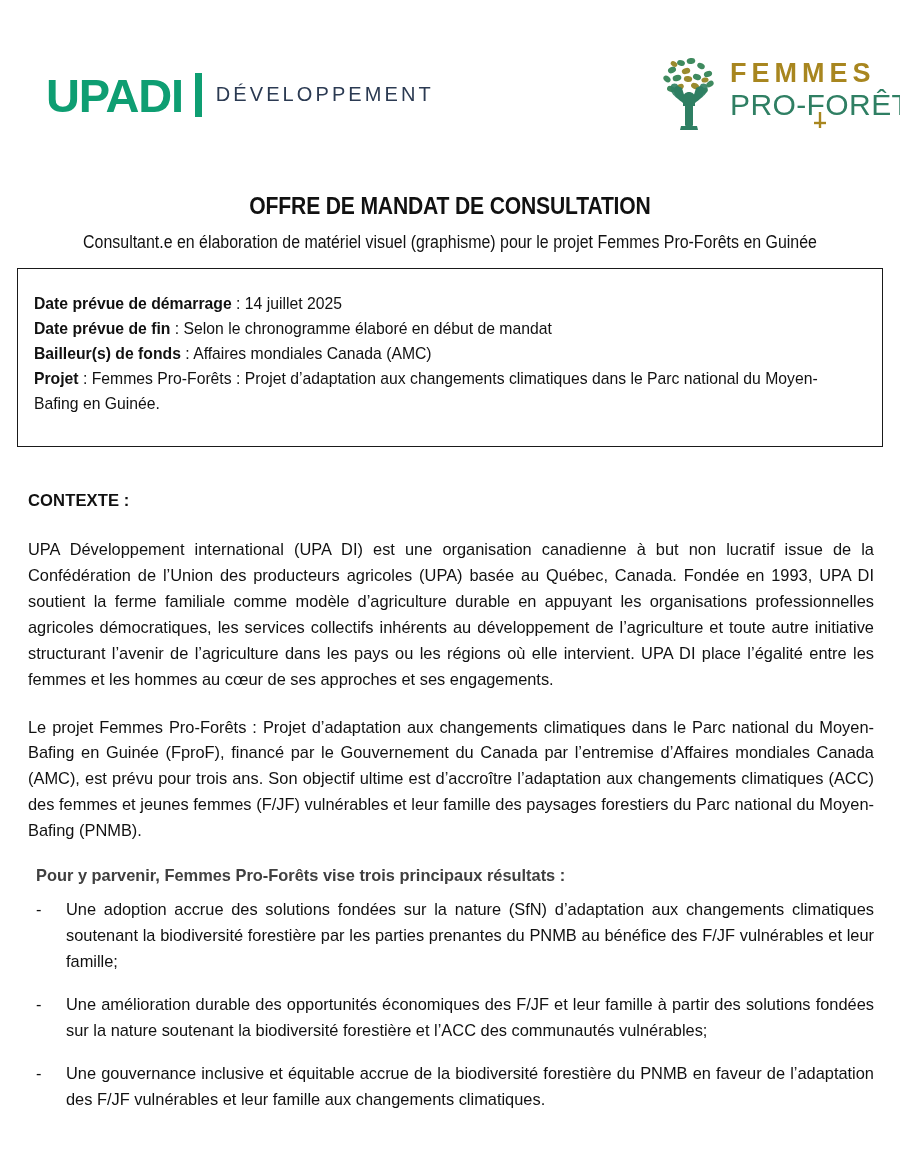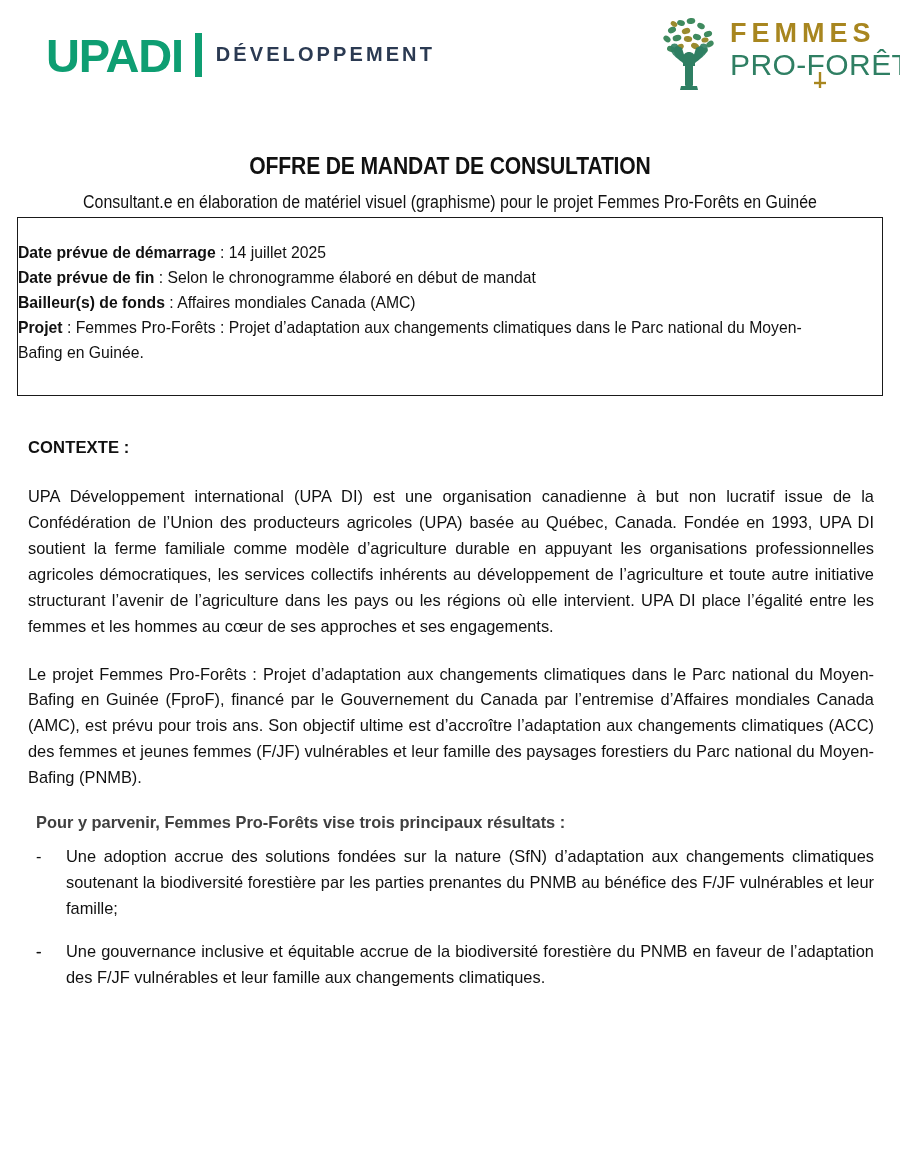--- a/index.html
+++ b/index.html
@@ -14,20 +14,21 @@
     color: #1a1a1a;
     position: relative;
     overflow: hidden;
   }
 
   .page {
     width: 900px;
     height: 1088px;
     position: relative;
     box-sizing: border-box;
+    margin-top: 40px;
   }
 
   
   .logo-bar {
     position: relative;
     height: 112px;
   }
 
   .upadi-logo {
     position: absolute;
@@ -46,21 +47,21 @@
     color: #0e9e72;
   }
   .upadi-bar {
     width: 7px;
     height: 44px;
     background: #0e9e72;
     margin: 0 14px 0 12px;
   }
   .upadi-sub {
     font-family: "Liberation Sans", sans-serif;
-    font-weight: bold;
+    font-weight: normal;
     font-size: 20px;
     letter-spacing: 3.1px;
     line-height: 1.28;
     color: #2b3a52;
   }
 
   .fpf-logo {
     position: absolute;
     left: 652px;
     top: 14px;
@@ -122,40 +123,40 @@
     font-size: 17.5px;
     color: #111;
     margin: 12px 0 0 0;
     transform: scaleX(0.91);
   }
 
   
   .info-box {
     position: absolute;
     left: 17px;
-    top: 217px;
+    top: 228px;
     width: 866px;
     box-sizing: border-box;
     border: 1.6px solid #1a1a1a;
-    padding: 22px 18px 30px 0;
+    padding: 22px 18px 30px 16px;
   }
   .info-line {
     font-size: 16.4px;
     line-height: 1.52;
     color: #111;
     transform: scaleX(0.96);
     transform-origin: left center;
   }
   .info-line b { font-weight: bold; }
 
   
   .body-wrap {
     position: absolute;
     left: 28px;
-    top: 438px;
+    top: 451px;
     width: 846px;
   }
   .section-head {
     font-weight: bold;
     font-size: 16.6px;
     color: #111;
     margin: 0 0 26px 0;
     letter-spacing: 0.1px;
   }
   p.para {
@@ -283,19 +284,19 @@
     <div class="section-head">CONTEXTE :</div>
 
     <p class="para"><b>UPA Développement international (UPA DI)</b><span> est une organisation canadienne à but non lucratif issue de la Confédération de l’Union des producteurs agricoles (UPA) basée au Québec, Canada. Fondée en 1993, UPA DI soutient la ferme familiale comme modèle d’agriculture durable en appuyant les organisations professionnelles agricoles démocratiques, les services collectifs inhérents au développement de l’agriculture et toute autre initiative structurant l’avenir de l’agriculture dans les pays ou les régions où elle intervient. UPA DI place l’égalité entre les femmes et les hommes au cœur de ses approches et ses engagements.</span></p>
 
     <p class="para">Le projet Femmes Pro-Forêts : Projet d’adaptation aux changements climatiques dans le Parc national du Moyen-Bafing en Guinée (FproF), financé par le Gouvernement du Canada par l’entremise d’Affaires mondiales Canada (AMC), est prévu pour trois ans. Son objectif ultime est d’accroître l’adaptation aux changements climatiques (ACC) des femmes et jeunes femmes (F/JF) vulnérables et leur famille des paysages forestiers du Parc national du Moyen-Bafing (PNMB).</p>
 
     <div class="results-head">Pour y parvenir, Femmes Pro-Forêts vise trois principaux résultats :</div>
 
     <ul class="results">
       <li><span class="dash">-</span><span>Une adoption accrue des solutions fondées sur la nature (SfN) d’adaptation aux changements climatiques soutenant la biodiversité forestière par les parties prenantes du PNMB au bénéfice des F/JF vulnérables et leur famille;</span></li>
-      <li><span class="dash">-</span></li>
+      <li><span class="dash">-</span><span>Une amélioration durable des opportunités économiques des F/JF et leur famille à partir des solutions fondées sur la nature soutenant la biodiversité forestière et l’ACC des communautés vulnérables;</span></li>
       <li><span class="dash">-</span><span>Une gouvernance inclusive et équitable accrue de la biodiversité forestière du PNMB en faveur de l’adaptation des F/JF vulnérables et leur famille aux changements climatiques.</span></li>
     </ul>
 
   </div>
 
 </div>
 
 </body></html>

